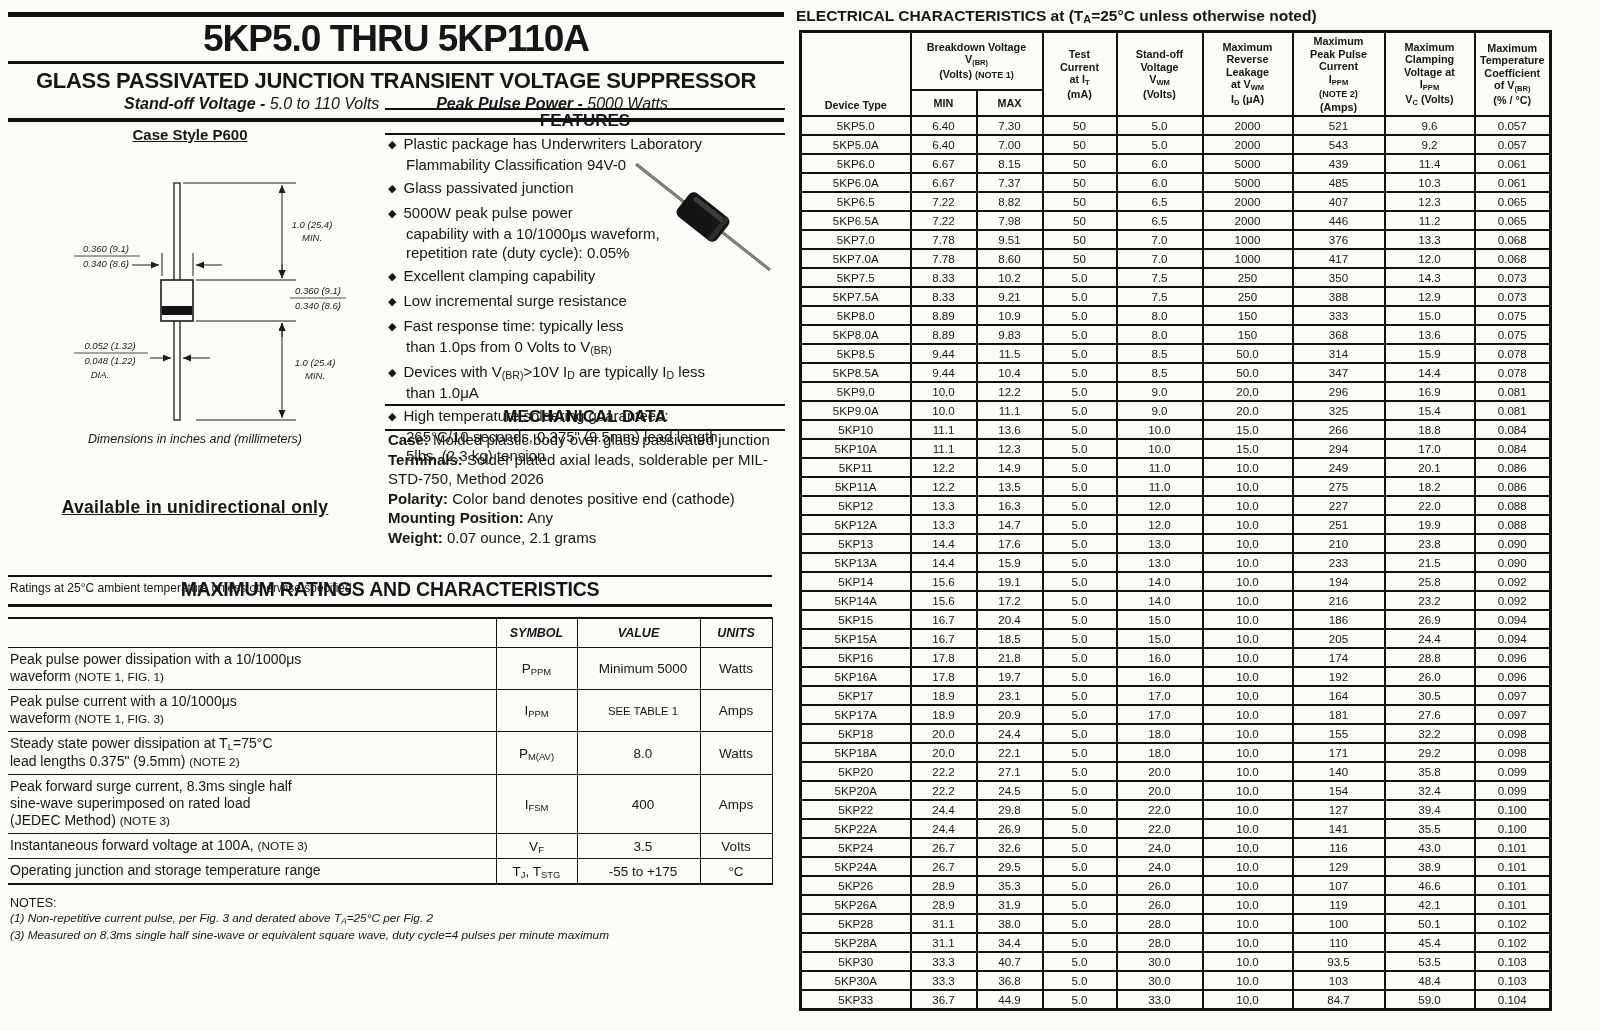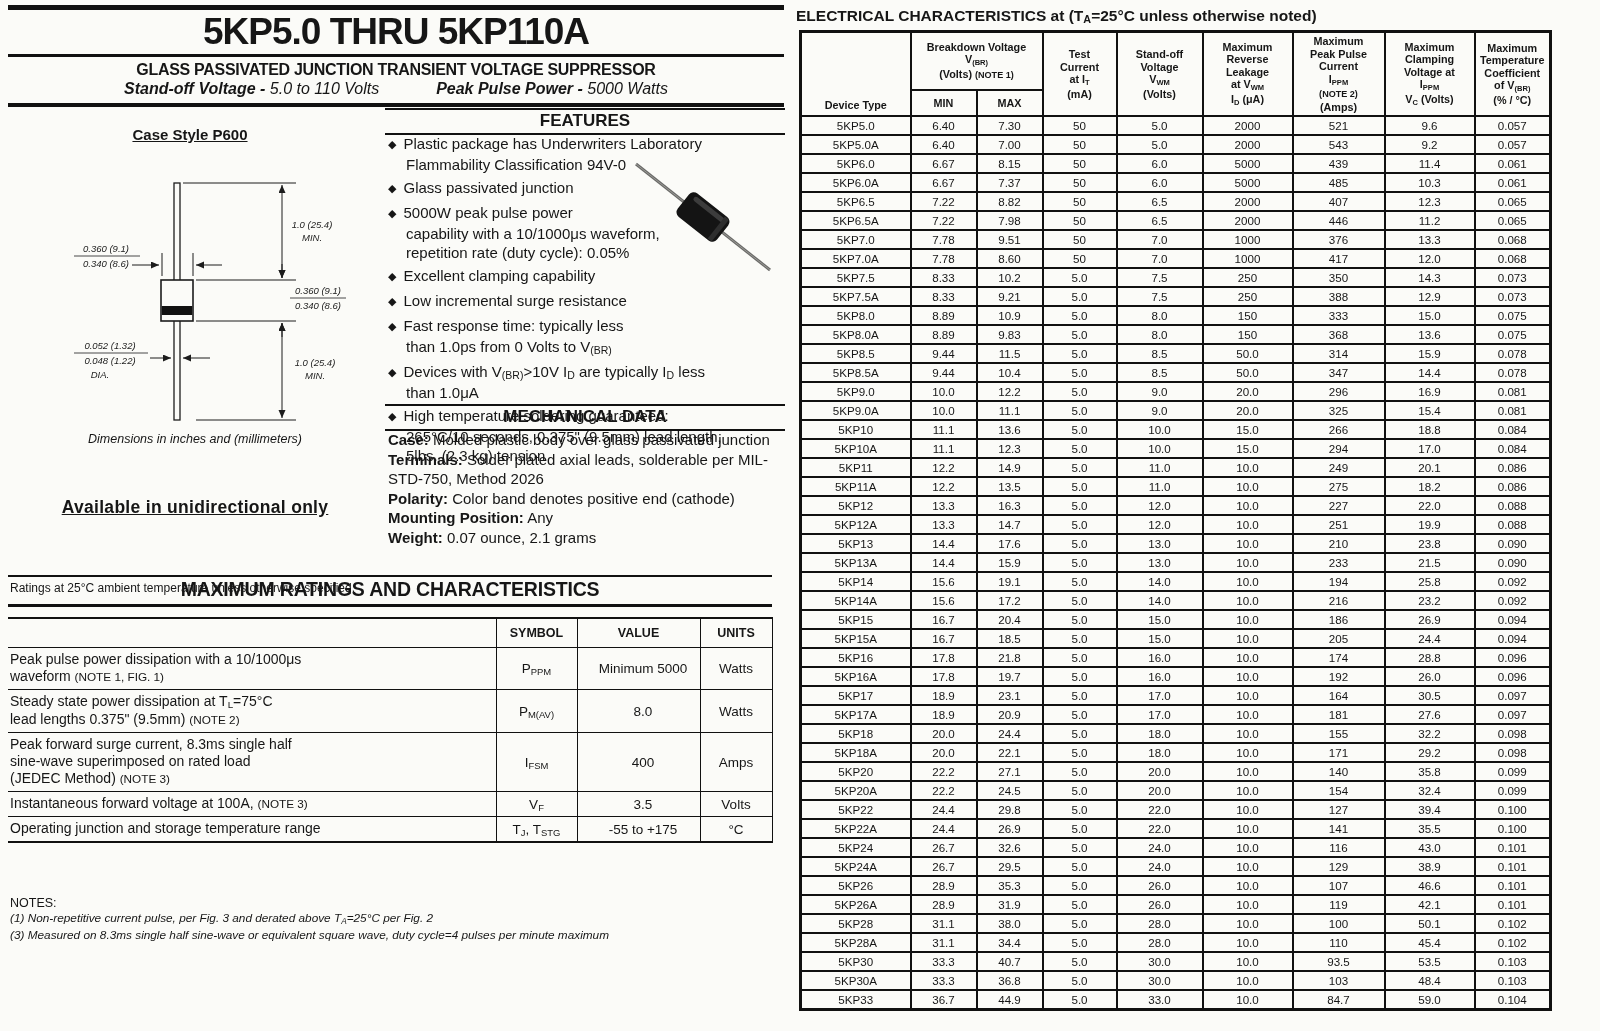--- a/index.html
+++ b/index.html
@@ -8,25 +8,25 @@
     position:relative; width:1600px; height:1031px; margin:0 auto;
     background:#fbfbf8; color:#161616; overflow:hidden;
     font-family:"Liberation Sans", sans-serif;
   }
   .abs{position:absolute;}
   .rule{background:#111;}
   sub{font-size:70%; vertical-align:baseline; position:relative; top:2px;}
   .sm{font-size:84%;}
 
   
-  .title-block{left:8px; top:5px; width:776px;}
+  .title-block{left:8px; top:12px; width:776px;}
   .tb-rule1{height:5px;}
   .doc-title{font-size:37px; font-weight:bold; text-align:center; letter-spacing:-1px; margin:2px 0 2px 0; line-height:40px;}
   .tb-rule2{height:3px;}
-  .doc-subtitle{font-size:16px; font-weight:bold; text-align:center; margin:4px 0 1px 0; letter-spacing:-0.3px;}
+  .doc-subtitle{font-size:22px; font-weight:bold; text-align:center; margin:4px 0 1px 0; letter-spacing:-0.3px;}
   .tagline{font-style:italic; text-align:center; font-size:16px; margin:1px 0 5px 0;}
   .tagline .lbl{font-weight:bold;}
   .tagline .gap{display:inline-block; width:48px;}
   .tb-rule3{height:4px;}
 
   
   .case-title{left:95px; top:126px; width:190px; text-align:center; font-weight:bold; font-size:15px; text-decoration:underline;}
   .case-svg{left:60px; top:168px;}
   .dims-note{left:20px; top:432px; width:350px; text-align:center; font-style:italic; font-size:12.5px;}
   .available{left:20px; top:497px; width:350px; text-align:center; font-weight:bold; font-size:17.5px; text-decoration:underline; letter-spacing:0.3px;}
@@ -42,21 +42,21 @@
   .mech-text{left:388px; top:430px; width:400px; font-size:15px; line-height:19.5px;}
 
   
   .maxr-header{left:8px; top:575px; width:764px; border-top:2px solid #111; border-bottom:3px solid #111; text-align:center; font-weight:bold; font-size:19.5px; padding:1px 0 3px 0; letter-spacing:-0.2px;}
   .ratings-note{left:10px; top:581px; font-size:12px;}
   .ratings-table-wrap{left:8px; top:617px;}
   table.ratings{border-collapse:collapse; table-layout:fixed; width:764px; border-top:2px solid #111; border-bottom:2px solid #111;}
   table.ratings th, table.ratings td{border-top:1.5px solid #111; vertical-align:middle;}
   table.ratings .c2, table.ratings .c3, table.ratings .c4{border-left:1.5px solid #111; text-align:center;}
   table.ratings .c4{border-right:1.5px solid #111;}
-  table.ratings thead th{font-weight:bold; font-size:12.5px; height:26px;}
+  table.ratings thead th{font-style:italic; font-weight:bold; font-size:12.5px; height:26px;}
   table.ratings td.desc{font-size:14px; line-height:17px; padding:3px 6px 4px 2px;}
   table.ratings td.c2{font-size:13.5px;}
   table.ratings td.c3{font-size:13.5px;padding-left:10px;}
   table.ratings td.c4{font-size:13.5px;}
 
   
   .notes{left:10px; top:896px; width:700px;}
   .notes .nh{font-weight:normal; font-size:12.5px; margin-bottom:1px;}
   .notes .nl{font-size:11.8px; line-height:14.5px;font-style:italic;}
 
@@ -193,20 +193,26 @@
           <th class="c3">VALUE</th>
           <th class="c4">UNITS</th>
         </tr>
       </thead>
       <tbody id="ratings-body">
           <tr>
             <td class="desc">Peak pulse power dissipation with a 10/1000μs<br>waveform <span class="sm">(NOTE 1, FIG. 1)</span></td>
             <td class="c2">P<sub>PPM</sub></td>
             <td class="c3">Minimum 5000</td>
             <td class="c4">Watts</td>
+          </tr>
+          <tr>
+            <td class="desc">Peak pulse current with a 10/1000μs<br>waveform <span class="sm">(NOTE 1, FIG. 3)</span></td>
+            <td class="c2">I<sub>PPM</sub></td>
+            <td class="c3"><span class="sm">SEE TABLE 1</span></td>
+            <td class="c4">Amps</td>
           </tr>
           <tr>
             <td class="desc">Steady state power dissipation at T<sub>L</sub>=75°C<br>lead lengths 0.375" (9.5mm) <span class="sm">(NOTE 2)</span></td>
             <td class="c2">P<sub>M(AV)</sub></td>
             <td class="c3">8.0</td>
             <td class="c4">Watts</td>
           </tr>
           <tr>
             <td class="desc">Peak forward surge current, 8.3ms single half<br>sine-wave superimposed on rated load<br>(JEDEC Method) <span class="sm">(NOTE 3)</span></td>
             <td class="c2">I<sub>FSM</sub></td>

